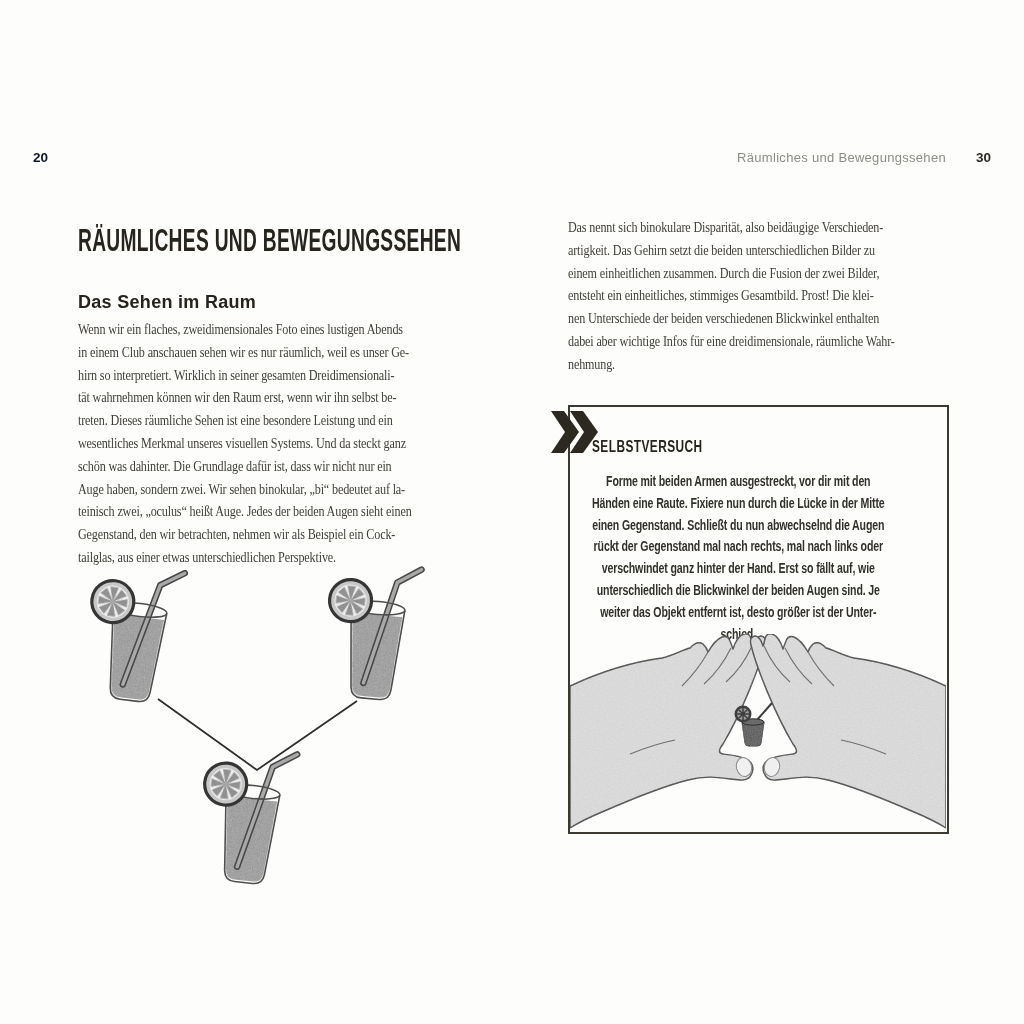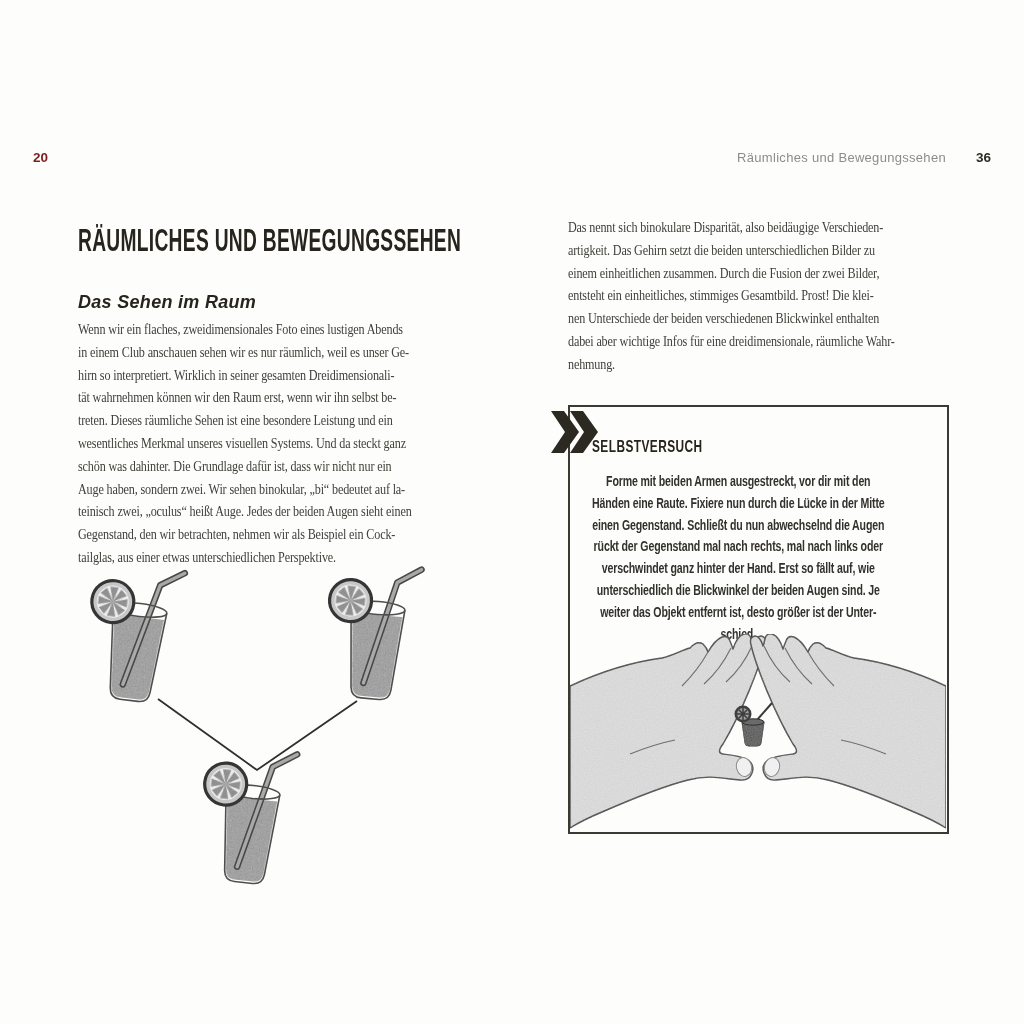--- a/index.html
+++ b/index.html
@@ -1,27 +1,27 @@
 <!DOCTYPE html>
 <html><head>
 <meta charset="utf-8">
 <style>
   html,body{margin:0;padding:0;background:#ffffff;}
   .spread{position:relative;width:1024px;height:1024px;background:#fdfdfb;overflow:hidden;
           font-family:"Liberation Sans",sans-serif;}
-  .pagenum{position:absolute;font-size:13.5px;font-weight:700;color:#7f1d1d;}
+  .pagenum{position:absolute;font-size:13.5px;font-weight:700;color:#0f172a;}
   #pn-left{left:33px;top:150px;}
   .running-header{position:absolute;top:150px;right:33px;display:flex;gap:30px;align-items:baseline;}
   .running-title{font-size:13px;color:#8d8c87;letter-spacing:0.3px;}
   .running-num{font-size:13.5px;font-weight:700;color:#2c2a24;}
 
   .h1{position:absolute;left:78px;top:222px;font-size:32px;font-weight:700;color:#26241c;
       letter-spacing:0.5px;white-space:nowrap;transform:scaleX(0.6);transform-origin:left top;}
   .h2{position:absolute;left:78px;top:292px;font-size:18px;font-weight:700;color:#26241c;
-      letter-spacing:0.3px;white-space:nowrap;font-style:italic;}
+      letter-spacing:0.3px;white-space:nowrap;}
 
   .body-serif{font-family:"Liberation Serif","DejaVu Serif",serif;font-size:15.2px;
       line-height:22.8px;letter-spacing:-0.2px;color:#42403a;white-space:pre;
       transform:scaleX(0.8);transform-origin:left top;}
   #left-body{position:absolute;left:78px;top:318px;}
   #right-body{position:absolute;left:568px;top:216px;}
 
   #left-illustration{position:absolute;left:60px;top:562px;}
 
   #selbstversuch-box{position:absolute;left:568px;top:405px;width:377px;height:425px;
@@ -35,21 +35,21 @@
   #hands-illustration{position:absolute;left:0px;bottom:0px;}
 </style>
 </head>
 <body>
 
 <div class="spread">
 
   <div class="pagenum" id="pn-left">20</div>
   <div class="running-header">
     <span class="running-title">Räumliches und Bewegungssehen</span>
-    <span class="running-num">36</span>
+    <span class="running-num">30</span>
   </div>
 
   <div class="h1">RÄUMLICHES UND BEWEGUNGSSEHEN</div>
   <div class="h2">Das Sehen im Raum</div>
   <div class="body-serif" id="left-body">Wenn wir ein flaches, zweidimensionales Foto eines lustigen Abends
 in einem Club anschauen sehen wir es nur räumlich, weil es unser Ge-
 hirn so interpretiert. Wirklich in seiner gesamten Dreidimensionali-
 tät wahrnehmen können wir den Raum erst, wenn wir ihn selbst be-
 treten. Dieses räumliche Sehen ist eine besondere Leistung und ein
 wesentliches Merkmal unseres visuellen Systems. Und da steckt ganz

